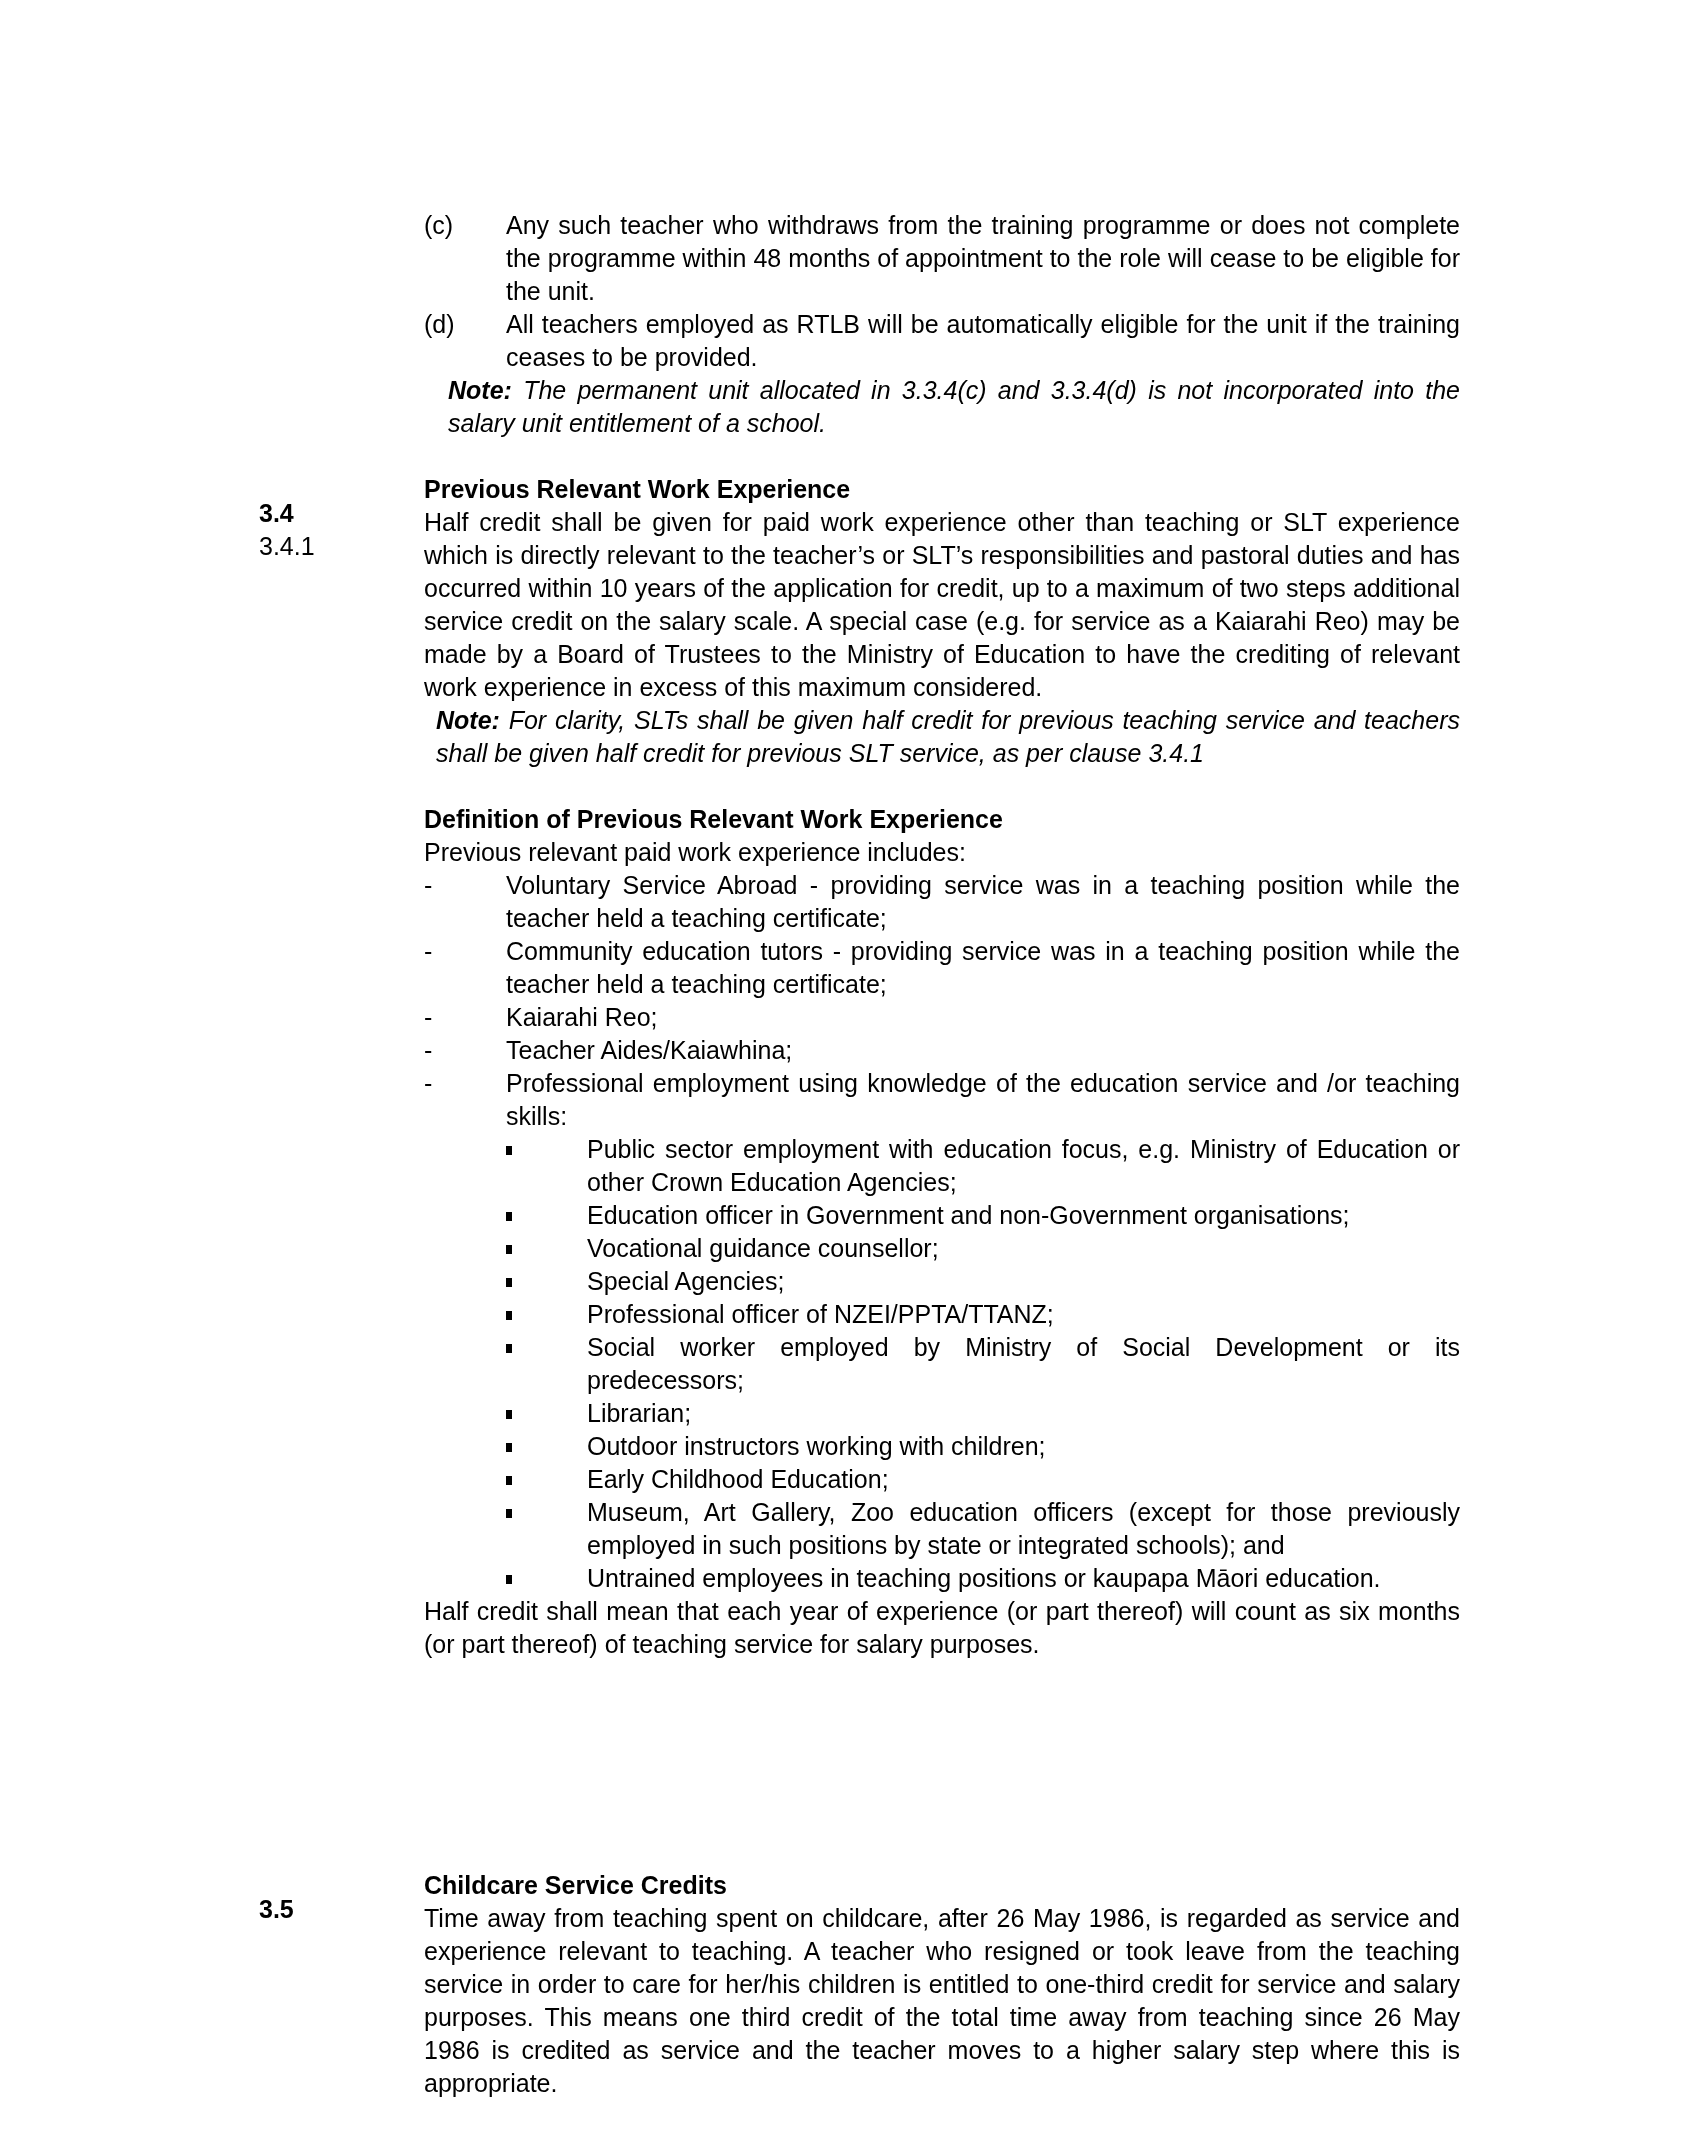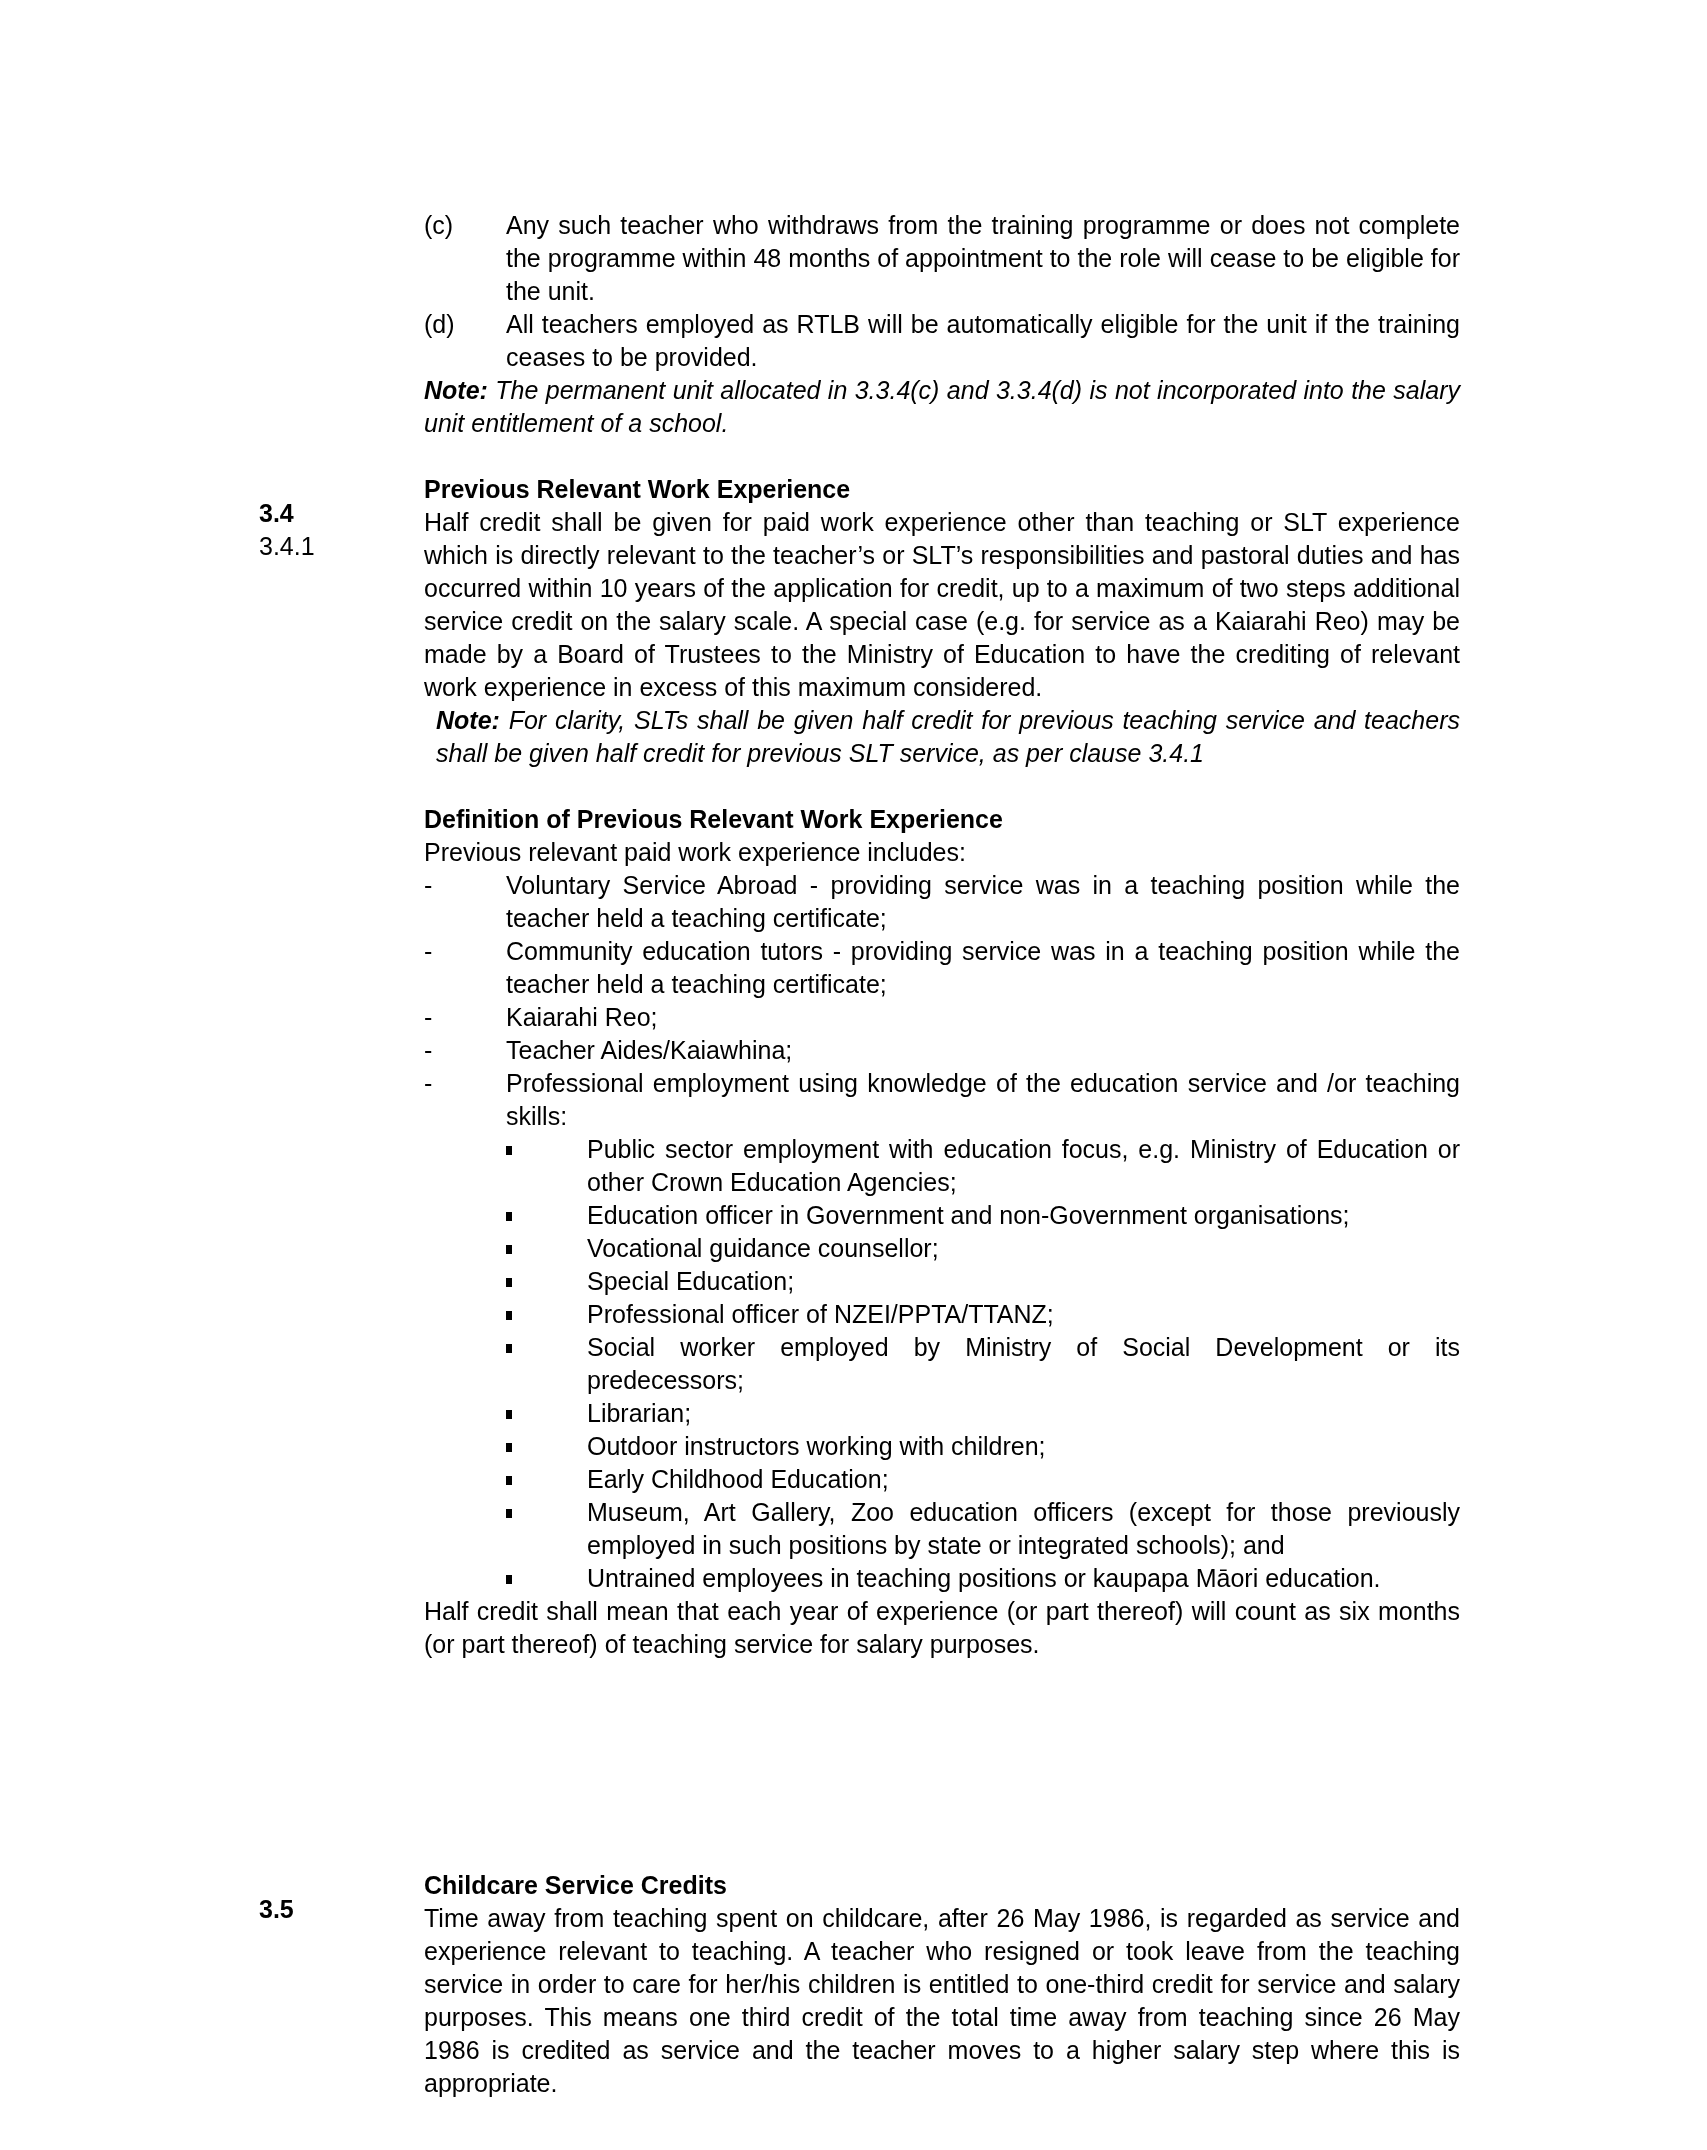--- a/index.html
+++ b/index.html
@@ -29,21 +29,21 @@
   <div class="block" style="top:209px;">
     <div class="content">
       <div class="item">
         <span class="lbl">(c)</span>
         <span>Any such teacher who withdraws from the training programme or does not complete the programme within 48 months of appointment to the role will cease to be eligible for the unit.</span>
       </div>
       <div class="item">
         <span class="lbl">(d)</span>
         <span>All teachers employed as RTLB will be automatically eligible for the unit if the training ceases to be provided.</span>
       </div>
-      <div style="text-align:justify;">
+      <div style="text-align:justify;margin-left:24px;">
         <span class="note-b">Note:</span><span class="note-i"> The permanent unit allocated in 3.3.4(c) and 3.3.4(d) is not incorporated into the salary unit entitlement of a school.</span>
       </div>
     </div>
   </div>
 
   <div class="block" style="top:473px;">
     <div class="row">
       <span class="num head">3.4</span>
       <div class="content head">Previous Relevant Work Experience</div>
     </div>
@@ -59,21 +59,21 @@
         <div>Previous relevant paid work experience includes:</div>
         <div id="dash-list">
             <div class="dash"><span class="mk">-</span><span>Voluntary Service Abroad - providing service was in a teaching position while the teacher held a teaching certificate;</span></div>
             <div class="dash"><span class="mk">-</span><span>Community education tutors - providing service was in a teaching position while the teacher held a teaching certificate;</span></div>
             <div class="dash"><span class="mk">-</span><span>Kaiarahi Reo;</span></div>
             <div class="dash"><span class="mk">-</span><span>Teacher Aides/Kaiawhina;</span></div>
             <div class="dash"><span class="mk">-</span><span>Professional employment using knowledge of the education service and /or teaching skills:</span></div>
             <div class="sq"><span class="mk"></span><span>Public sector employment with education focus, e.g. Ministry of Education or other Crown Education Agencies;</span></div>
             <div class="sq"><span class="mk"></span><span>Education officer in Government and non-Government organisations;</span></div>
             <div class="sq"><span class="mk"></span><span>Vocational guidance counsellor;</span></div>
-            <div class="sq"><span class="mk"></span><span>Special Education;</span></div>
+            <div class="sq"><span class="mk"></span><span>Special Agencies;</span></div>
             <div class="sq"><span class="mk"></span><span>Professional officer of NZEI/PPTA/TTANZ;</span></div>
             <div class="sq"><span class="mk"></span><span>Social worker employed by Ministry of Social Development or its predecessors;</span></div>
             <div class="sq"><span class="mk"></span><span>Librarian;</span></div>
             <div class="sq"><span class="mk"></span><span>Outdoor instructors working with children;</span></div>
             <div class="sq"><span class="mk"></span><span>Early Childhood Education;</span></div>
             <div class="sq"><span class="mk"></span><span>Museum, Art Gallery, Zoo education officers (except for those previously employed in such positions by state or integrated schools); and</span></div>
             <div class="sq"><span class="mk"></span><span>Untrained employees in teaching positions or kaupapa Māori education.</span></div>
           </div>
         <div>Half credit shall mean that each year of experience (or part thereof) will count as six months (or part thereof) of teaching service for salary purposes.</div>
       </div>

